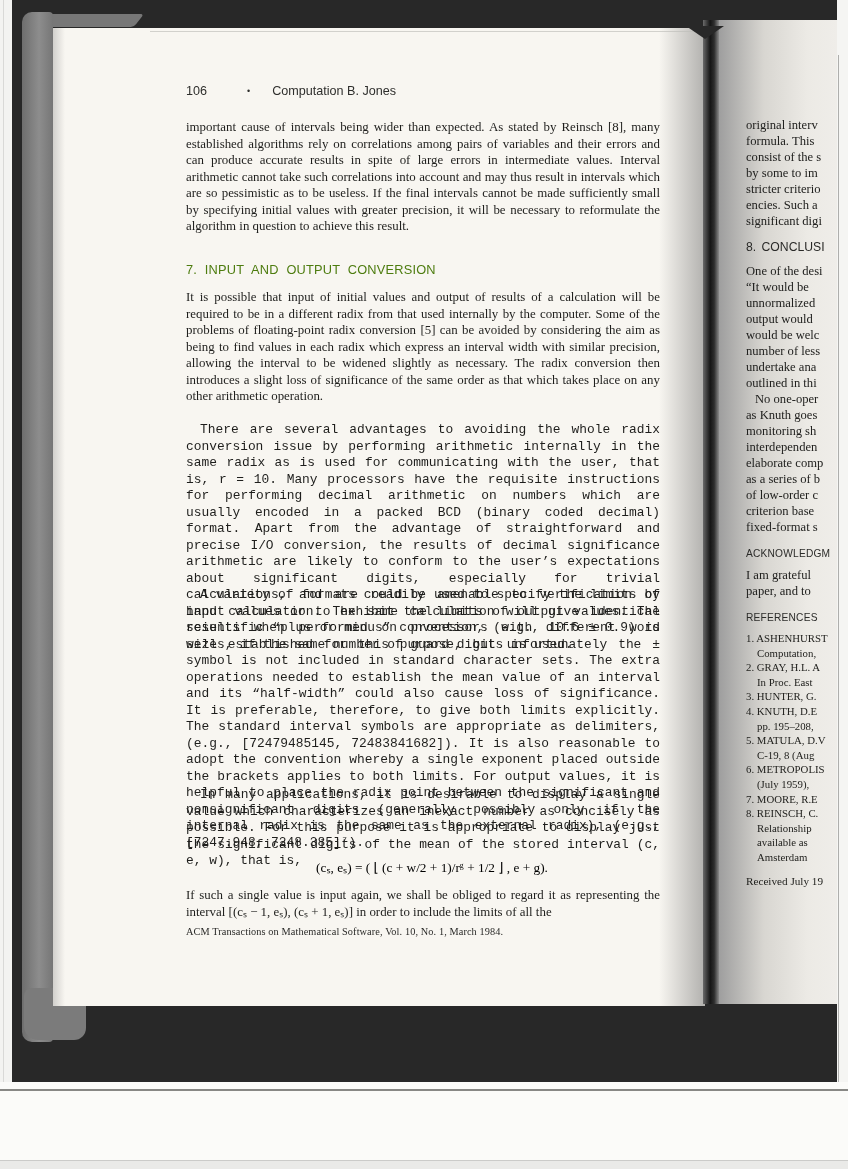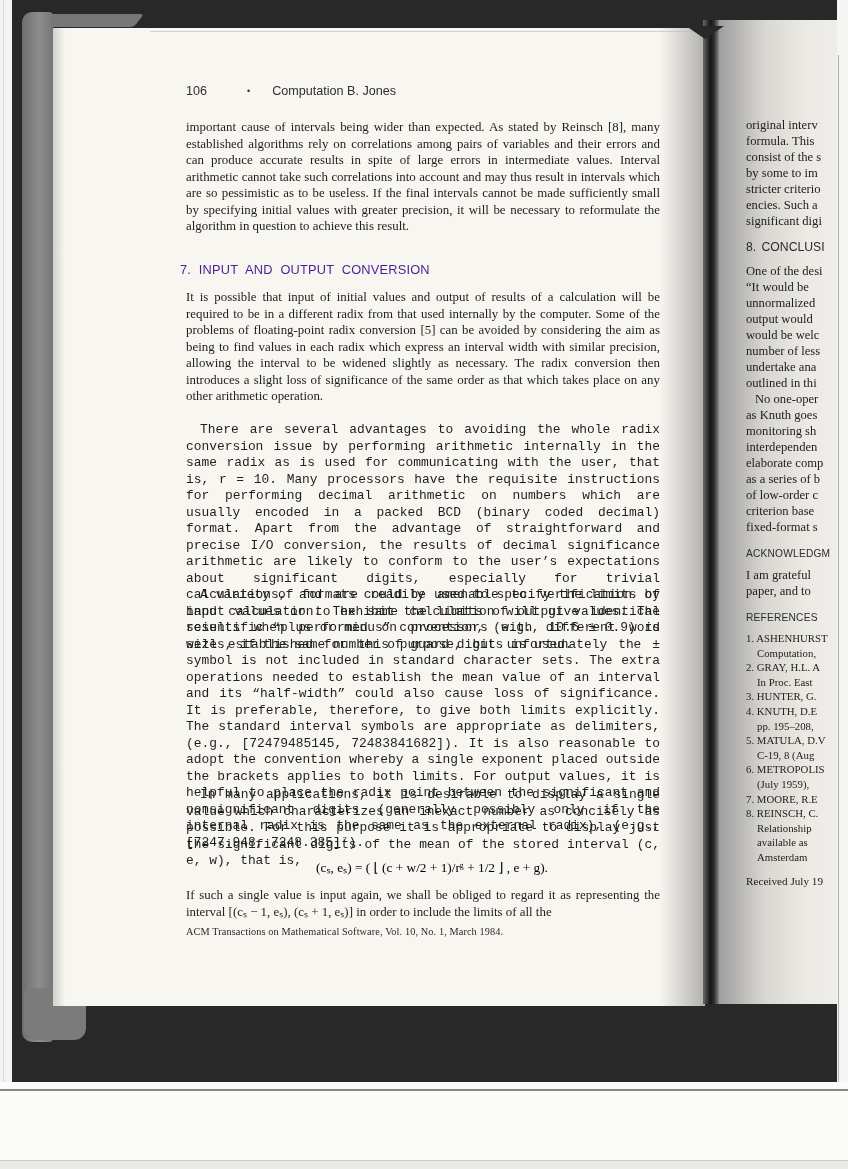--- a/index.html
+++ b/index.html
@@ -50,22 +50,22 @@
   .bottom-white{position:absolute;left:0;top:1082px;width:848px;height:87px;background:#fbfbf9;}
   .bottom-line{position:absolute;left:0;top:7px;width:100%;height:2px;background:#737371;opacity:.85;}
   .bottom-edge{position:absolute;left:0;top:78px;width:100%;height:9px;background:#eaeae8;border-top:1px solid #cbcbc9;}
   
   .header-row{position:absolute;left:186px;top:84px;width:474px;display:flex;align-items:center;
       font-family:"Liberation Sans",sans-serif;font-size:12.6px;color:#2e2e2c;text-align:center;}
   .header-dot{margin:0 22px 0 40px;font-size:9px;}
   .col{position:absolute;left:186px;width:474px;text-align:justify;
        font-size:12.9px;line-height:16.5px;color:#1e1e1c;}
   .col.indent{text-indent:14px;font-family:Liberation Mono, monospace;}
-  .sec-heading{position:absolute;left:180px;width:474px;font-family:"Liberation Sans",sans-serif;
-       font-size:12.8px;color:#4c1d95;word-spacing:4px;letter-spacing:.2px;}
+  .sec-heading{position:absolute;left:186px;width:474px;font-family:"Liberation Sans",sans-serif;
+       font-size:12.8px;color:#4d7c0f;word-spacing:4px;letter-spacing:.2px;}
   .formula{position:absolute;left:186px;width:474px;text-align:center;padding-left:18px;box-sizing:border-box;
        font-size:13.3px;color:#000000;}
   .journal-footer{position:absolute;left:186px;top:926px;width:480px;
        font-size:10.3px;color:#2a2a28;letter-spacing:.1px;}
 </style>
 </head>
 <body>
 
 <div class="canvas">
 

